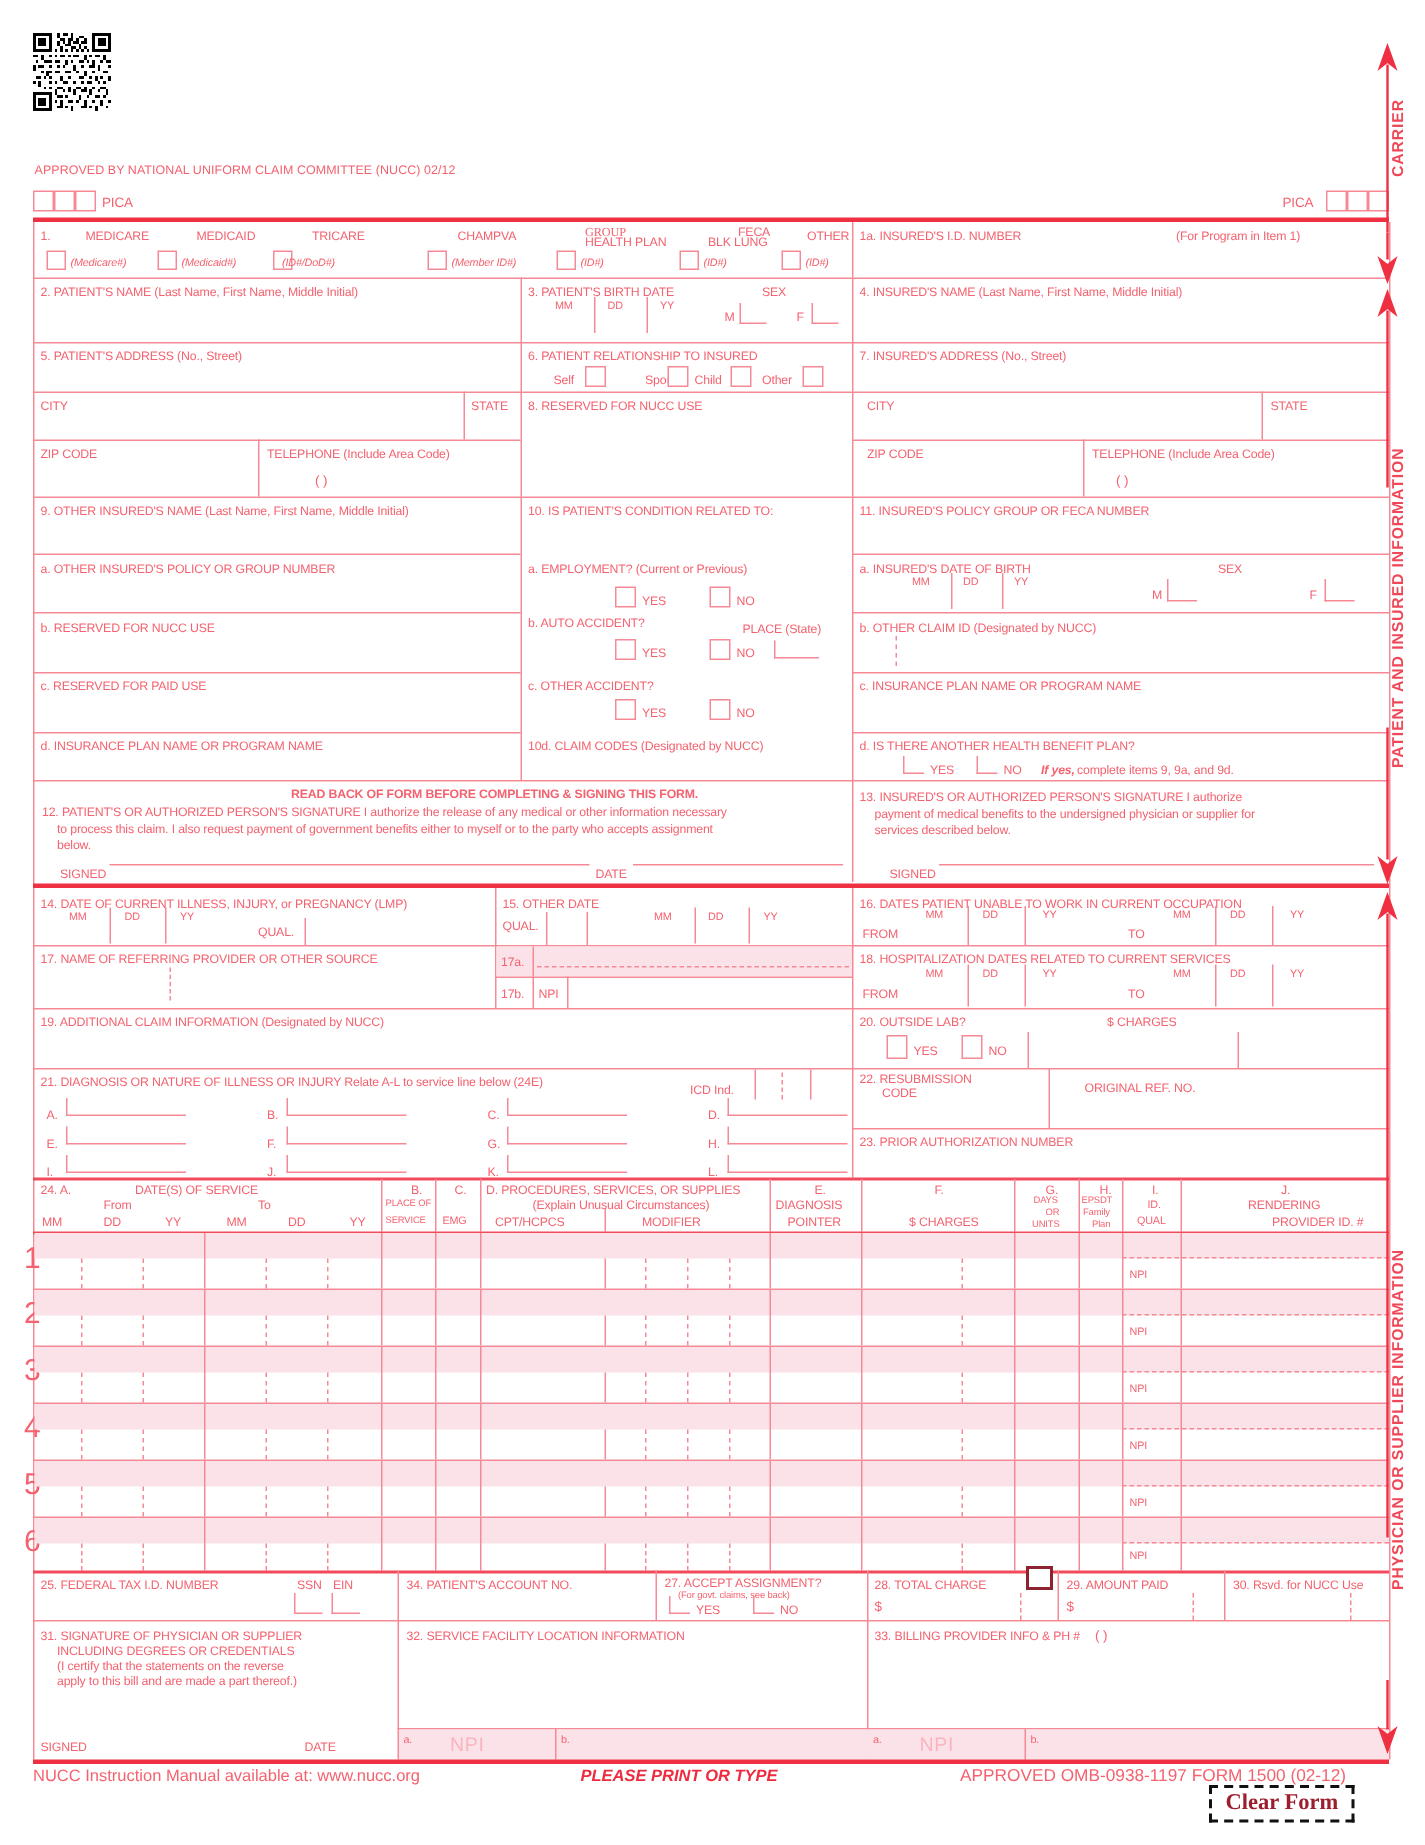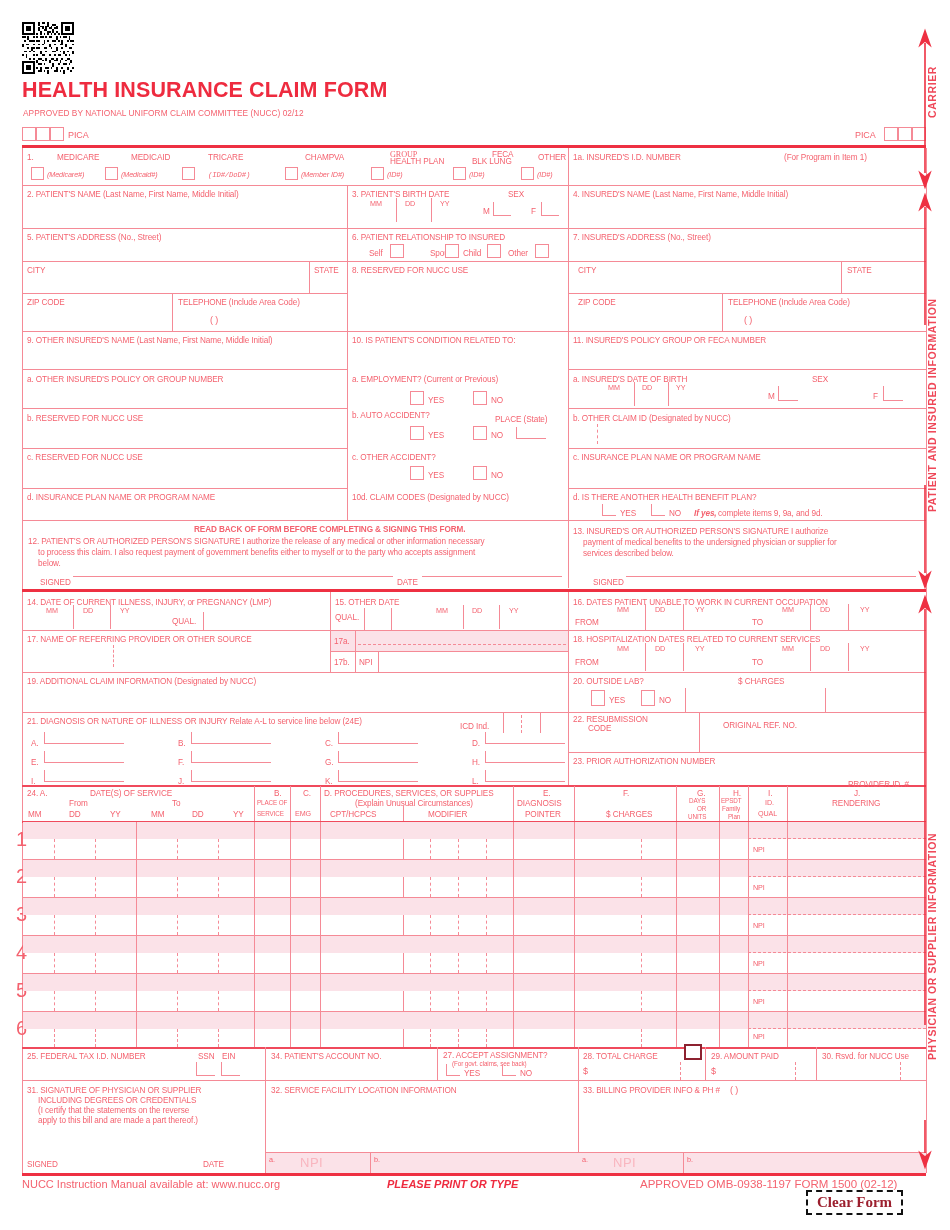--- a/index.html
+++ b/index.html
@@ -235,21 +235,20 @@
           <rect x="12" y="27" width="1" height="1"></rect>
         <rect x="14" y="27" width="1" height="2"></rect>
           <rect x="18" y="27" width="2" height="1"></rect>
         <rect x="21" y="27" width="1" height="1"></rect>
           <rect x="23" y="27" width="1" height="2"></rect>
         <rect x="27" y="27" width="1" height="1"></rect>
       </g>
     </svg>
   </div>
 
-  <div id="title">HEALTH INSURANCE CLAIM FORM</div>
   <div id="approved">APPROVED BY NATIONAL UNIFORM CLAIM COMMITTEE (NUCC) 02/12</div>
 
   <div class="bx" style="left:22px; top:127px; width:14px; height:14px;"></div>
   <div class="bx" style="left:36px; top:127px; width:14px; height:14px;"></div>
   <div class="bx" style="left:50px; top:127px; width:14px; height:14px;"></div>
   <div class="t t9" style="left:68px; top:130px;">PICA</div>
 
   <div class="t t9" style="left:855px; top:130px;">PICA</div>
   <div class="bx" style="left:884px; top:127px; width:14px; height:14px;"></div>
   <div class="bx" style="left:898px; top:127px; width:14px; height:14px;"></div>
@@ -269,21 +268,21 @@
   <div class="t" style="left:390px; top:157px;">HEALTH PLAN</div>
   <div class="t" style="left:472px; top:150px;margin-left:20px;">FECA</div>
   <div class="t" style="left:472px; top:157px;">BLK LUNG</div>
   <div class="t" style="left:538px; top:153px;">OTHER</div>
 
   <div class="cb" style="left:31px;  top:167px; width:13px; height:13px;"></div>
   <div class="t t7 ital" style="left:47px; top:171px;">(Medicare#)</div>
   <div class="cb" style="left:105px; top:167px; width:13px; height:13px;"></div>
   <div class="t t7 ital" style="left:121px; top:171px;">(Medicaid#)</div>
   <div class="cb" style="left:182px; top:167px; width:13px; height:13px;"></div>
-  <div class="t t7 ital" style="left:208px; top:171px;font-family:Liberation Mono, monospace;">(ID#/DoD#)</div>
+  <div class="t t7 ital" style="left:188px; top:171px;">(ID#/DoD#)</div>
   <div class="cb" style="left:285px; top:167px; width:13px; height:13px;"></div>
   <div class="t t7 ital" style="left:301px; top:171px;">(Member ID#)</div>
   <div class="cb" style="left:371px; top:167px; width:13px; height:13px;"></div>
   <div class="t t7 ital" style="left:387px; top:171px;">(ID#)</div>
   <div class="cb" style="left:453px; top:167px; width:13px; height:13px;"></div>
   <div class="t t7 ital" style="left:469px; top:171px;">(ID#)</div>
   <div class="cb" style="left:521px; top:167px; width:13px; height:13px;"></div>
   <div class="t t7 ital" style="left:537px; top:171px;">(ID#)</div>
 
   <div class="vr" style="left:568px; top:148px; height:37px;"></div>
@@ -400,21 +399,21 @@
   <div class="t" style="left:491px; top:431px;">NO</div>
   <div class="ulL" style="left:516px; top:427px; width:30px; height:12px;"></div>
 
   <div class="vr" style="left:568px; top:408px; height:40px;"></div>
   <div class="t" style="left:573px; top:414px;">b.  OTHER CLAIM ID (Designated by NUCC)</div>
   <div class="dotv" style="left:597px; top:424px; height:20px;"></div>
 
   <div class="hr" style="left:22px;  top:448px; width:325px;"></div>
   <div class="hr" style="left:568px; top:448px; width:358px;"></div>
 
-  <div class="t" style="left:27px; top:453px;">c. RESERVED FOR NUCC USE</div>
+  <div class="t" style="left:27px; top:453px;">c. RESERVED FOR PAID USE</div>
   <div class="vr" style="left:347px; top:448px; height:40px;"></div>
   <div class="t" style="left:352px; top:453px;">c. OTHER ACCIDENT?</div>
   <div class="cb" style="left:410px; top:466px; width:14px; height:14px;"></div>
   <div class="t" style="left:428px; top:471px;">YES</div>
   <div class="cb" style="left:473px; top:466px; width:14px; height:14px;"></div>
   <div class="t" style="left:491px; top:471px;">NO</div>
 
   <div class="vr" style="left:568px; top:448px; height:40px;"></div>
   <div class="t" style="left:573px; top:453px;">c. INSURANCE PLAN NAME OR PROGRAM NAME</div>
 
@@ -630,21 +629,21 @@
   <div class="t t6" style="left:728px; top:813px;">Plan</div>
 
   <div class="vr" style="left:748px; top:786px; height:35px;"></div>
   <div class="t" style="left:768px; top:789px;">I.</div>
   <div class="t t7" style="left:765px; top:799px;">ID.</div>
   <div class="t t7" style="left:758px; top:810px;">QUAL</div>
 
   <div class="vr" style="left:787px; top:786px; height:35px;"></div>
   <div class="t" style="left:854px; top:789px;">J.</div>
   <div class="t" style="left:832px; top:799px;">RENDERING</div>
-  <div class="t" style="left:817px; top:780px;padding-left:31px;">PROVIDER ID. #</div>
+  <div class="t" style="left:817px; top:810px;padding-left:31px;">PROVIDER ID. #</div>
 
   <div class="hr-med" style="left:22px; top:821px; width:904px;"></div>
 
   <div class="linenum" style="left:16px; top:829px;">1</div>
   <div class="shade" style="left:23px; top:822px; width:903px; height:17px;"></div>
   <div class="dotv" style="left:54px;  top:839px; height:20px;"></div>
   <div class="dotv" style="left:95px;  top:839px; height:20px;"></div>
   <div class="vr" style="left:136px; top:822px; height:37px;"></div>
   <div class="dotv" style="left:177px; top:839px; height:20px;"></div>
   <div class="dotv" style="left:218px; top:839px; height:20px;"></div>

